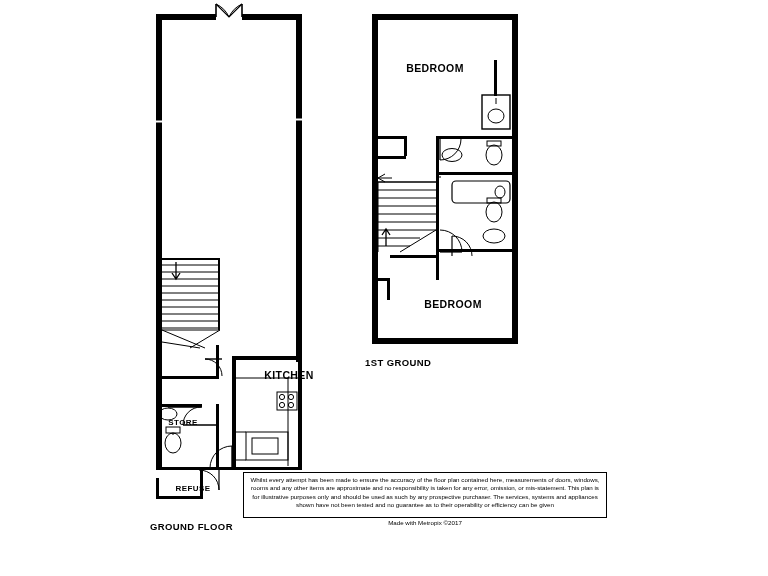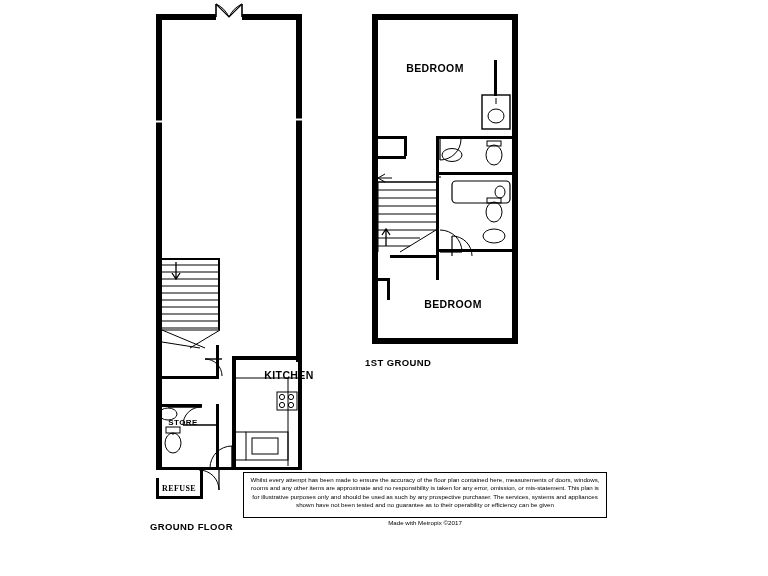--- a/index.html
+++ b/index.html
@@ -232,21 +232,21 @@
       </g>
 
     </g>
   </svg>
 
 
   <div class="lbl lbl-room" style="left:238px; top:369px; width:62px;margin-left:20px;">KITCHEN</div>
 
   <div class="lbl lbl-small" style="left:158px; top:381px; width:50px;margin-top:37px;">STORE</div>
 
-  <div class="lbl lbl-small" style="left:157px; top:484px; width:44px;font-family:Liberation Serif, serif;">REFUSE</div>
+  <div class="lbl lbl-small" style="left:171px; top:484px; width:44px;">REFUSE</div>
 
   <div class="lbl lbl-floor" style="left:150px; top:522px; width:120px; text-align:left;">GROUND FLOOR</div>
 
   <div class="lbl lbl-room" style="left:380px; top:62px; width:110px;">BEDROOM</div>
 
   <div class="lbl lbl-room" style="left:398px; top:298px; width:110px;">BEDROOM</div>
 
   <div class="lbl lbl-floor" style="left:365px; top:358px; width:120px; text-align:left;">1ST GROUND</div>
 
   <div id="disclaimer-box"></div>

